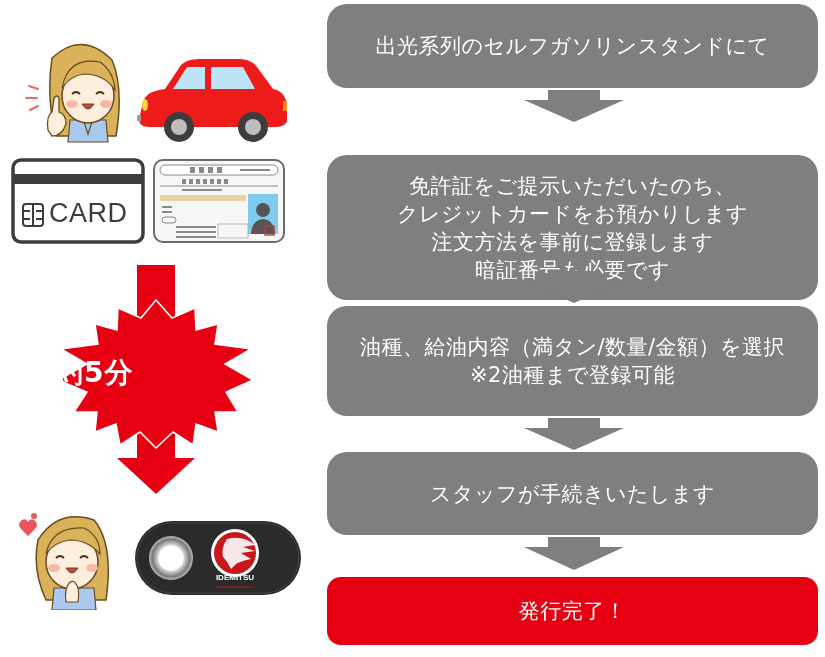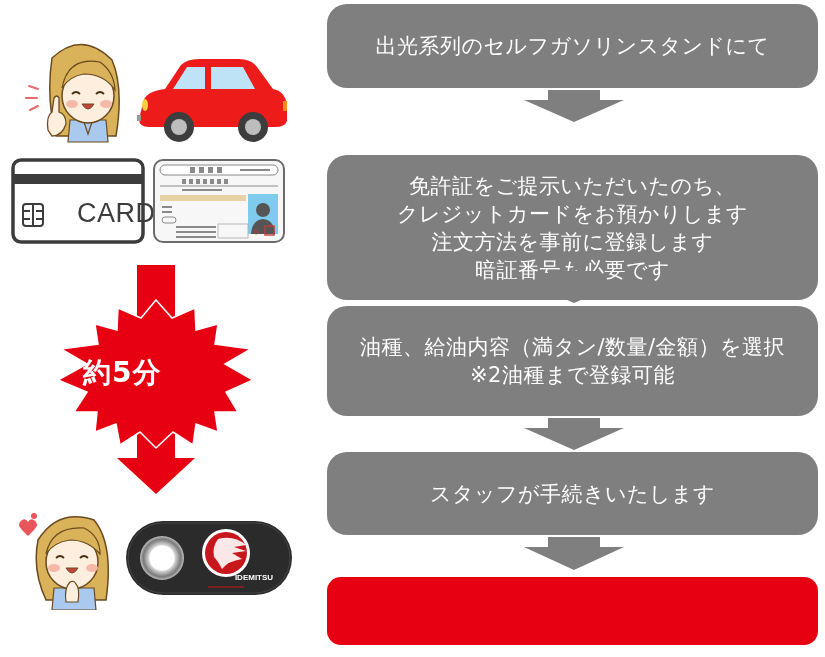--- a/index.html
+++ b/index.html
@@ -1,18 +1,18 @@
 <!DOCTYPE html>
 <html><head>
   <meta charset="utf-8">
   <style>
     html, body { margin: 0; padding: 0; background: #ffffff; }
     body { width: 825px; height: 657px; position: relative; overflow: hidden;
            font-family: "DejaVu Sans", "Liberation Sans", sans-serif; }
-    .abs { position: absolute; margin-left: 28px; }
+    .abs { position: absolute; }
 
     
     .step { position: absolute; left: 327px; width: 491px; background: #7f7f7f;
             border-radius: 20px; color: #ffffff; display: flex; flex-direction: column;
             align-items: center; justify-content: center; text-align: center;
             font-weight: normal; font-size: 21px; line-height: 28px; letter-spacing: 0.5px; }
     .step.final { background: #e60012; border-radius: 14px; }
     .step .line { display: block; white-space: nowrap; }
 
     .down-arrow { position: absolute; left: 523px; width: 102px; }
@@ -58,20 +58,21 @@
 <div class="step" style="top:452px;height:83px;gap:29px;">
   <span class="line">スタッフが手続きいたします</span>
 </div>
 <div class="down-arrow" style="top:537px;">
   <svg width="102" height="33" viewBox="0 0 102 33">
       <polygon points="25,0 77,0 77,10 101,10 51,33 1,10 25,10" fill="#7f7f7f"></polygon>
     </svg>
 </div>
 
 <div class="step final" style="top:577px;height:68px;">
+  <span class="line">発行完了！</span>
 </div>
 
 <div class="illus" style="left:12px;top:38px;width:110px;height:105px;">
   <svg width="110" height="105" viewBox="0 0 110 105">
 
     <line x1="17" y1="48" x2="26" y2="51" stroke="#e8696b" stroke-width="2" stroke-linecap="round"></line>
     <line x1="14" y1="60" x2="25" y2="60" stroke="#e8696b" stroke-width="2" stroke-linecap="round"></line>
     <line x1="18" y1="72" x2="26" y2="68" stroke="#e8696b" stroke-width="2" stroke-linecap="round"></line>
 
     <path d="M40 20 Q70 -8 100 22 Q112 50 104 98 L44 98 Q34 60 40 20 Z" fill="#d9b25a" stroke="#6b4a1f" stroke-width="1.5"></path>
@@ -192,21 +193,21 @@
     <path d="M42 58 Q46 54 50 58" fill="none" stroke="#4a3018" stroke-width="1.8"></path>
     <path d="M66 58 Q70 54 74 58" fill="none" stroke="#4a3018" stroke-width="1.8"></path>
     <ellipse cx="40" cy="68" rx="6" ry="4" fill="#f6b9a8"></ellipse>
     <ellipse cx="78" cy="68" rx="6" ry="4" fill="#f6b9a8"></ellipse>
     <path d="M52 68 Q58 78 64 68 Z" fill="#c7453f" stroke="#6b4a1f" stroke-width="1"></path>
 
     <path d="M52 102 Q50 88 56 82 Q60 80 62 84 Q66 88 64 102 Z" fill="#fdeedd" stroke="#6b4a1f" stroke-width="1.2"></path>
   </svg>
 </div>
 
-<div class="illus" style="left:124px;top:517px;width:170px;height:82px;">
+<div class="illus" style="left:133px;top:517px;width:170px;height:82px;">
   <svg width="170" height="82" viewBox="0 0 170 82">
     <defs>
       <radialGradient id="ring" cx="50%" cy="50%" r="50%">
         <stop offset="55%" stop-color="#ffffff"></stop>
         <stop offset="60%" stop-color="#d5d5d5"></stop>
         <stop offset="85%" stop-color="#7a7a7a"></stop>
         <stop offset="100%" stop-color="#bdbdbd"></stop>
       </radialGradient>
     </defs>
     <rect x="2" y="4" width="166" height="74" rx="37" ry="37" fill="#2b2b2b"></rect>

